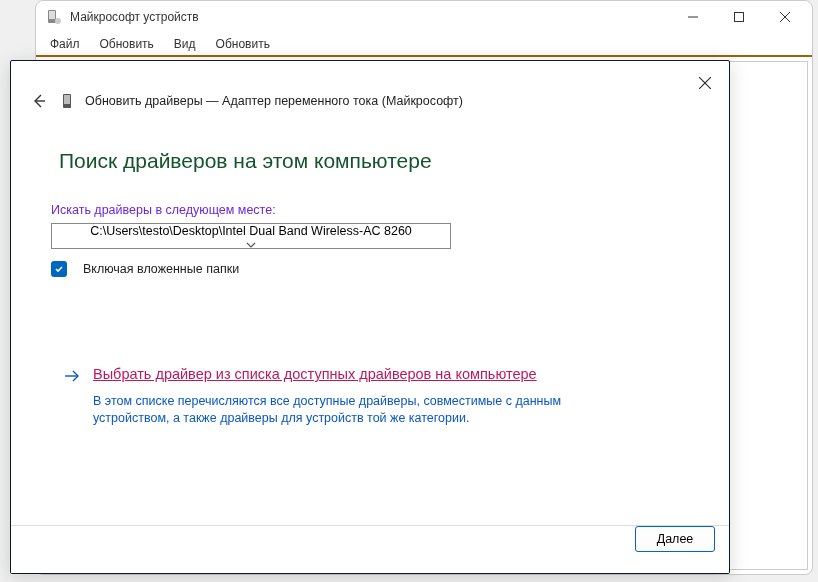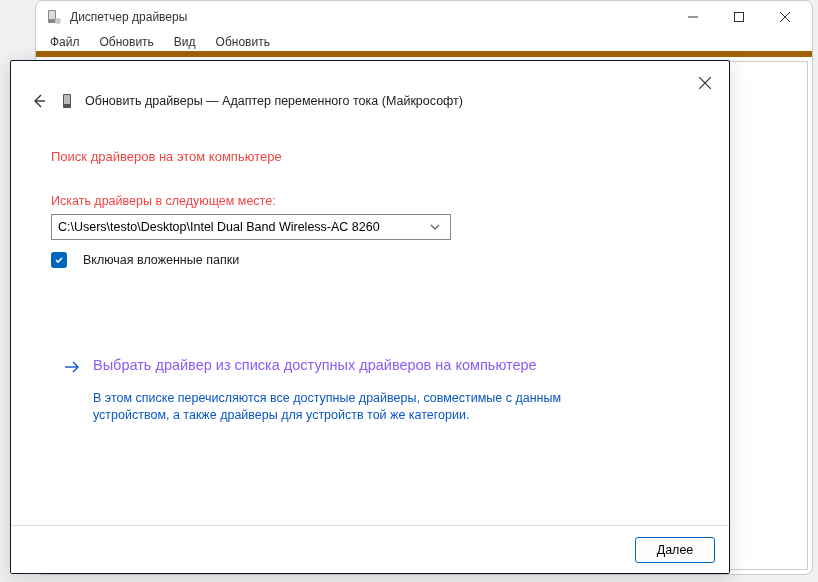--- a/index.html
+++ b/index.html
@@ -8,81 +8,81 @@
     .main-window {
       position: absolute; left: 35px; top: 0; width: 778px; height: 575px;
       background: #fff; border: 1px solid #ccc; border-radius: 8px;
     }
     .titlebar { display: flex; align-items: center; height: 32px; padding: 0 4px 0 10px; }
     .titlebar .icon { width: 16px; height: 16px; margin-right: 8px; }
     .titlebar .title { font-size: 12px; color: #333; flex: 1; }
     .titlebar .win-btns { display: flex; gap: 0; }
     .win-btn { width: 46px; height: 32px; display: flex; align-items: center; justify-content: center; color: #333; }
     
-    .menubar { display: flex; height: 24px; border-bottom: 6px solid #a16207; padding: 0 4px; align-items: center; }
+    .menubar { display: flex; height: 24px; border-bottom: 2px solid #a16207; padding: 0 4px; align-items: center; }
     .menubar .menu-item { font-size: 12px; color: #333; padding: 2px 10px; }
     .content-border { border: 1px solid #ccc; margin: 4px; height: calc(100% - 64px); }
 
     .dialog {
       position: absolute; left: 10px; top: 60px; width: 720px; height: 514px;
       background: #fff; border: 1px solid #0f172a; border-radius: 2px;
       box-shadow: 0 4px 20px rgba(0,0,0,0.15);
     }
     .dialog-close { position: absolute; top: 8px; right: 10px; width: 28px; height: 28px; display: flex; align-items: center; justify-content: center; cursor: pointer; }
     
     .dialog-header { display: flex; align-items: center; padding: 30px 18px 12px 18px; gap: 10px; }
     .back-arrow { width: 20px; height: 20px; display:flex; align-items:center; justify-content:center; color:#222; }
     .dev-icon { width: 16px; height: 16px; }
     .header-text { font-size: 12.5px; color: #222; }
     
     .dialog-body { padding: 10px 40px 0 40px; }
-    .section-title { color: #ef4444; font-size: 13px; margin: 16px 0 30px 0; font-weight: 400; }
-    .label-text { font-size: 12.5px; color: #ef4444; margin-bottom: 6px; }
+    .section-title { color: #14532d; font-size: 21px; margin: 16px 0 30px 8px; font-weight: 400; }
+    .label-text { font-size: 12.5px; color: #6d28d9; margin-bottom: 6px; }
     
     .input-row { display: flex; gap: 14px; align-items: center; margin-bottom: 12px; }
     .combo {
       width: 400px; height: 26px; border: 1px solid #888; display: flex; align-items: center;
-      padding: 0 6px; font-size: 12.5px; position: relative; background: #fff;
+      padding: 0 6px; font-size: 12.5px; position: relative; background: #fff; flex-direction: column;
     }
     .combo .val { flex: 1; }
     .combo .chev { width: 18px; display:flex; justify-content:center; color:#555; }
     .browse-btn {
       border: 1px solid #aaa; background: #fdfdfd; height: 26px; padding: 0 16px;
       font-size: 12.5px; border-radius: 3px;
     }
     
     .check-row { display: flex; align-items: center; gap: 16px; margin-top: 8px; }
     .checkbox {
       width: 16px; height: 16px; border-radius: 3px; background: #0067c0;
       display: flex; align-items: center; justify-content: center; color:#fff;
     }
     .check-label { font-size: 12.5px; color: #222; }
     
     .option-block { display: flex; margin-top: 88px; gap: 12px; padding-left: 12px; }
     .option-arrow { color:#0a57c2; margin-top:2px; flex-shrink:0; }
-    .option-title { color:#8b5cf6; font-size: 14.5px; line-height: 1.35; }
-    .option-desc { color:#0a57c2; font-size: 12.5px; line-height: 1.4; margin-top: 14px; max-width: 520px; }
+    .option-title { color:#be185d; font-size: 14.5px; line-height: 1.35; text-decoration: underline; }
+    .option-desc { color:#0a57c2; font-size: 12.5px; line-height: 1.4; margin-top: 8px; max-width: 520px; }
     
-    .dialog-footer { position: absolute; bottom: 0; left: 0; right: 0; height: 48px; border-top: 1px solid #ddd; display: flex; justify-content: flex-end; align-items: center; padding: 0 14px; gap: 8px; background:#fff; }
+    .dialog-footer { position: absolute; bottom: 0; left: 0; right: 0; height: 48px; border-top: 1px solid #ddd; display: flex; justify-content: flex-end; align-items: flex-start; padding: 0 14px; gap: 8px; background:#fff; }
     .foot-btn { border: 1px solid #aaa; background: #fdfdfd; height: 26px; width: 80px; font-size: 12.5px; border-radius: 3px; }
     .foot-btn.primary { border-color: #0067c0; }
   </style>
 </head>
 <body>
 
 <div class="main-window">
   <div class="titlebar">
     <span class="icon">
       <svg viewBox="0 0 16 16" width="16" height="16">
           <rect x="2" y="1" width="8" height="13" fill="#888" rx="1"></rect>
           <rect x="3" y="2" width="6" height="8" fill="#ddd"></rect>
           <circle cx="12" cy="12" r="3" fill="#ccc"></circle>
         </svg>
     </span>
-    <span class="title">Диспетчер драйверы</span>
+    <span class="title">Майкрософт устройств</span>
     <div class="win-btns">
       <div class="win-btn">
           <svg width="10" height="10">
             <line x1="0" y1="5" x2="10" y2="5" stroke="#333" stroke-width="1"></line>
           </svg>
         </div>
       <div class="win-btn">
           <svg width="10" height="10">
             <rect x="0.5" y="0.5" width="9" height="9" fill="none" stroke="#333" stroke-width="1"></rect>
           </svg>

